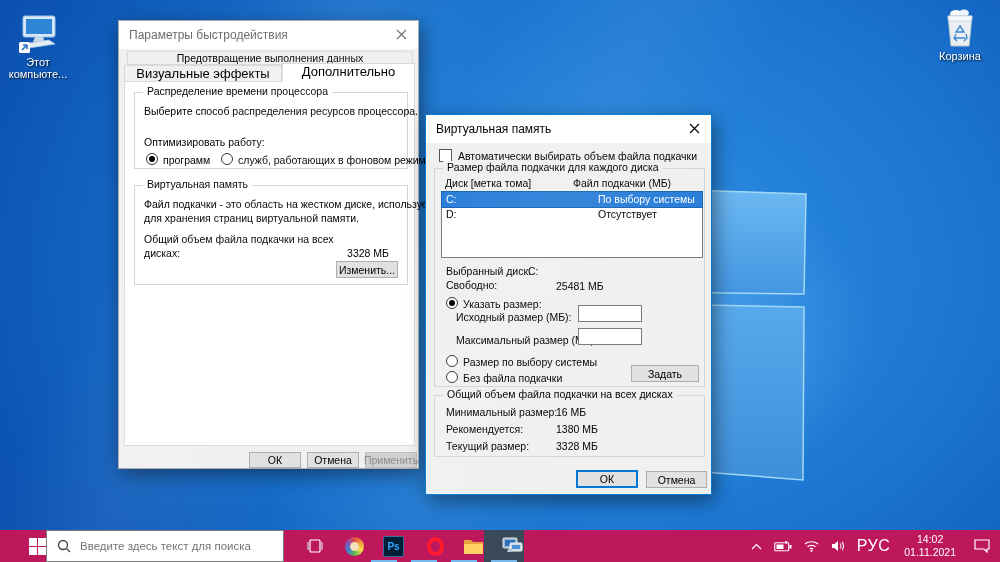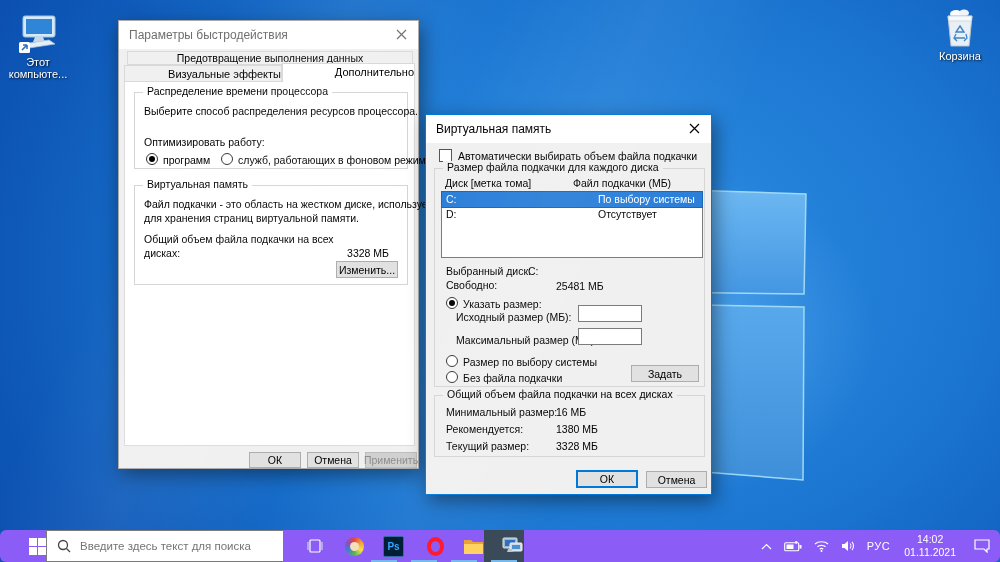--- a/index.html
+++ b/index.html
@@ -40,49 +40,49 @@
       font-family:"Liberation Sans",sans-serif; }
 
   
   #dlg-perf { left:118px; top:20px; width:301px; height:449px; border:1px solid #a9a9a9; }
   #dlg-perf .title { color:#6e6e6e; }
   #dlg-perf .close-btn { color:#6e6e6e; }
   .tabpage { position:absolute; left:5px; top:59px; width:291px; height:366px; background:#fff; border:1px solid #dcdcdc; }
   .tab-dep { position:absolute; left:8px; top:30px; width:286px; height:14px; background:#f0f0f0;
       border:1px solid #d9d9d9; font-size:10.5px; text-align:center; line-height:13px; }
   .tab { position:absolute; top:44px; height:17px; background:#f0f0f0; border:1px solid #d9d9d9;
-      font-size:11px; text-align:right; line-height:16px; }
+      font-size:13px; text-align:center; line-height:16px; }
   .tab.selected { background:#fff; border-bottom:none; top:42px; height:19px; z-index:3; }
   #dlg-perf .groupbox { background:#fff; }
   #dlg-perf .groupcap { background:#fff; }
 
   
   #dlg-vm { left:425px; top:114px; width:287px; height:381px; border:1px solid #0078d7; }
   #dlg-vm .title { color:#000; }
   #dlg-vm .groupcap { background:#f0f0f0; }
   .listbox { position:absolute; left:15px; top:76px; width:262px; height:67px; background:#fff; border:1px solid #7a7a7a; }
   .lrow { height:15px; display:flex; font-size:10.5px; line-height:15px; color:#000; }
   .lrow .c1 { width:156px; padding-left:4px; }
   .lrow .c2 { flex:1; }
   .lrow.sel { background:#2b7fd9; outline:1px solid #1b66b5; color:#fff; }
 
   
-  .taskbar { position:absolute; left:0; bottom:0; width:1000px; height:32px; background:#8b5cf6;
-      display:flex; align-items:stretch; z-index:50;border-radius:6px; }
+  .taskbar { position:absolute; left:0; bottom:0; width:1000px; height:32px; background:#be185d;
+      display:flex; align-items:stretch; z-index:50; }
   .tb-tile { width:46px; display:flex; align-items:center; justify-content:flex-end; position:relative; }
   .tb-tile.app { width:40px; }
   .tb-tile.active { background:#3b4a59; }
   .tb-tile .uline { position:absolute; bottom:0; left:7px; right:7px; height:2px; background:#76b9ed; }
   .searchbox { width:238px; background:#fff; border:1px solid #7c7c7c; display:flex; align-items:center;
       padding-left:10px; gap:9px; }
   .searchbox input { border:none; outline:none; font-size:11.5px; color:#444; width:185px;
       font-family:"Liberation Sans",sans-serif; background:transparent; }
   .tray { margin-left:auto; display:flex; align-items:center; }
   .tray-item { padding:0 6px; height:32px; display:flex; align-items:center; justify-content:center; color:#fff; }
-  .lang { font-size:11px; letter-spacing:0.5px; }
+  .lang { font-size:16px; letter-spacing:0.5px; }
   .clock { font-size:10.5px; text-align:center; line-height:13px; padding:0 8px; }
   .ps-badge { width:21px; height:21px; background:#001e36; border:1px solid #2f6e9e; border-radius:2px;
       color:#31a8ff; font-size:10px; font-weight:bold; display:flex; align-items:center; justify-content:center; }
   .opera-o { width:17px; height:19px; border:4.5px solid #ff1b2d; border-radius:50%; }
   .paint-dot { width:19px; height:19px; border-radius:50%;
       background: conic-gradient(#e5483f, #f2a13b, #f5e04a, #59b54f, #3f7fd1, #8a4fb5, #e5483f);
       position:relative; }
   .paint-dot::after { content:""; position:absolute; left:5px; top:5px; width:9px; height:9px;
       border-radius:50%; background:#f5deb9; }
 </style>

